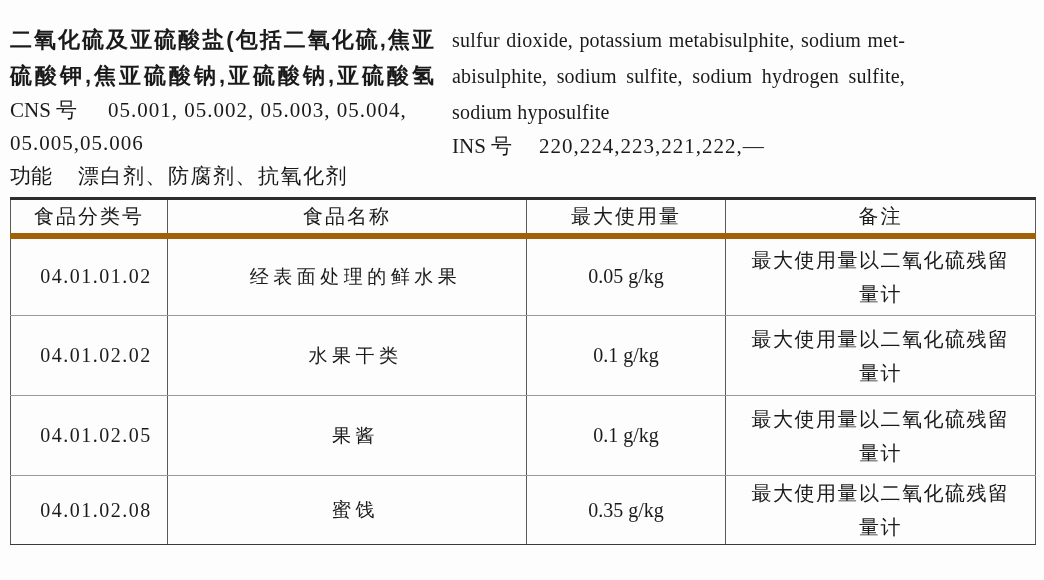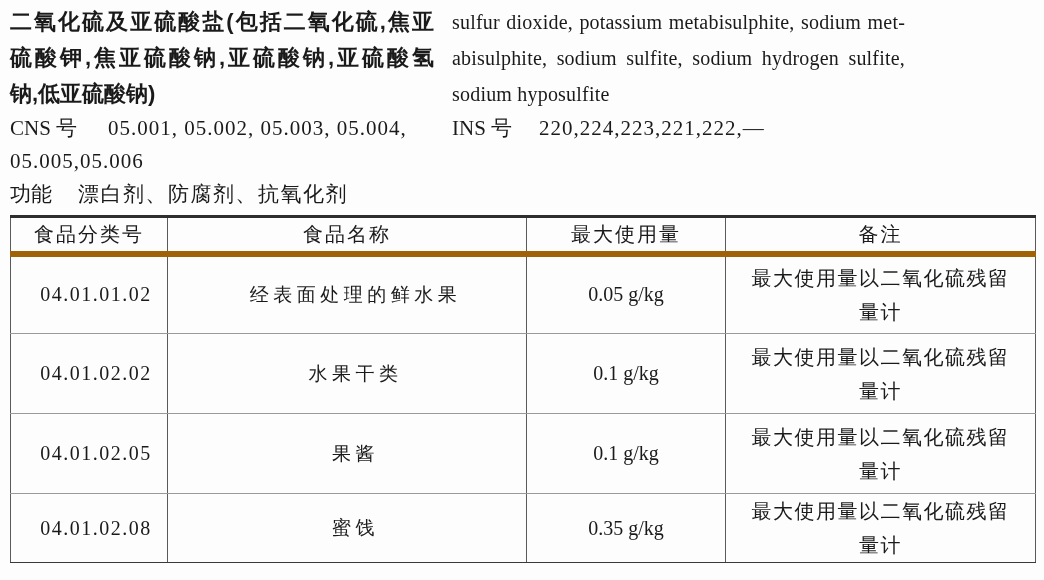--- a/index.html
+++ b/index.html
@@ -7,21 +7,21 @@
     width: 1044px; height: 580px;
     background: #fdfdfd;
     color: #1a1a1a;
     font-family: "Liberation Serif", "DejaVu Serif", serif;
     overflow: hidden;
   }
   .page {
     position: relative;
     width: 914px; height: 580px;
     box-sizing: border-box;
-    padding: 4px 9px 0 10px;
+    padding: 22px 9px 0 10px;
   }
 
   
   .top {
     display: flex;
     align-items: flex-start;
   }
   .col-left  { width: 424px; margin-right: 18px; flex: none; }
   .col-right { flex: 1; min-width: 0; }
 
@@ -106,21 +106,20 @@
 <body>
 
 <div class="page">
 
   <div class="top">
 
     <div class="col-left">
       <div class="cn-name">
         <div class="line">二氧化硫及亚硫酸盐(包括二氧化硫,焦亚</div>
         <div class="line">硫酸钾,焦亚硫酸钠,亚硫酸钠,亚硫酸氢</div>
-        <div class="line last">钠,低亚硫酸钠)</div>
       </div>
 
       <div class="meta-line">
         <span class="meta-label cns-label">CNS 号</span><span class="num-val">05.001, 05.002, 05.003, 05.004,</span>
       </div>
       <div class="meta-line">
         <span class="num-val">05.005,05.006</span>
       </div>
 
       <div class="meta-line">

